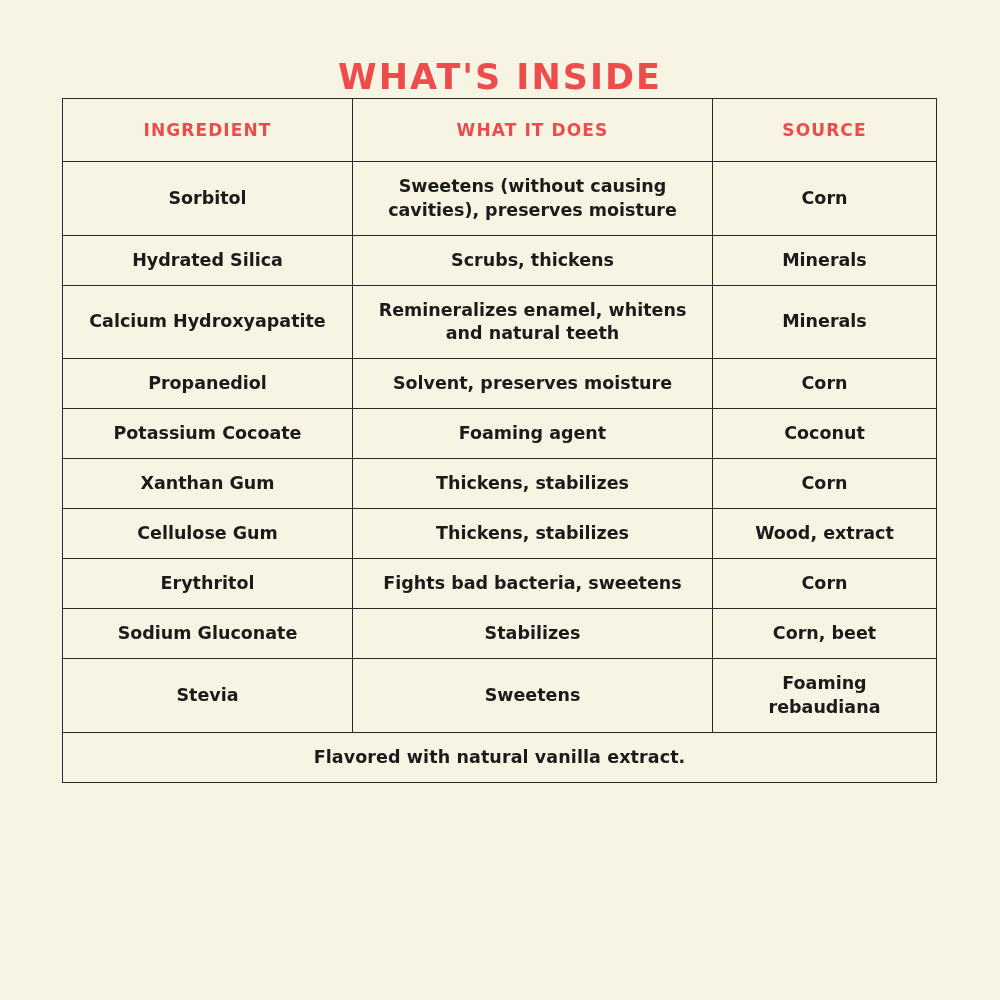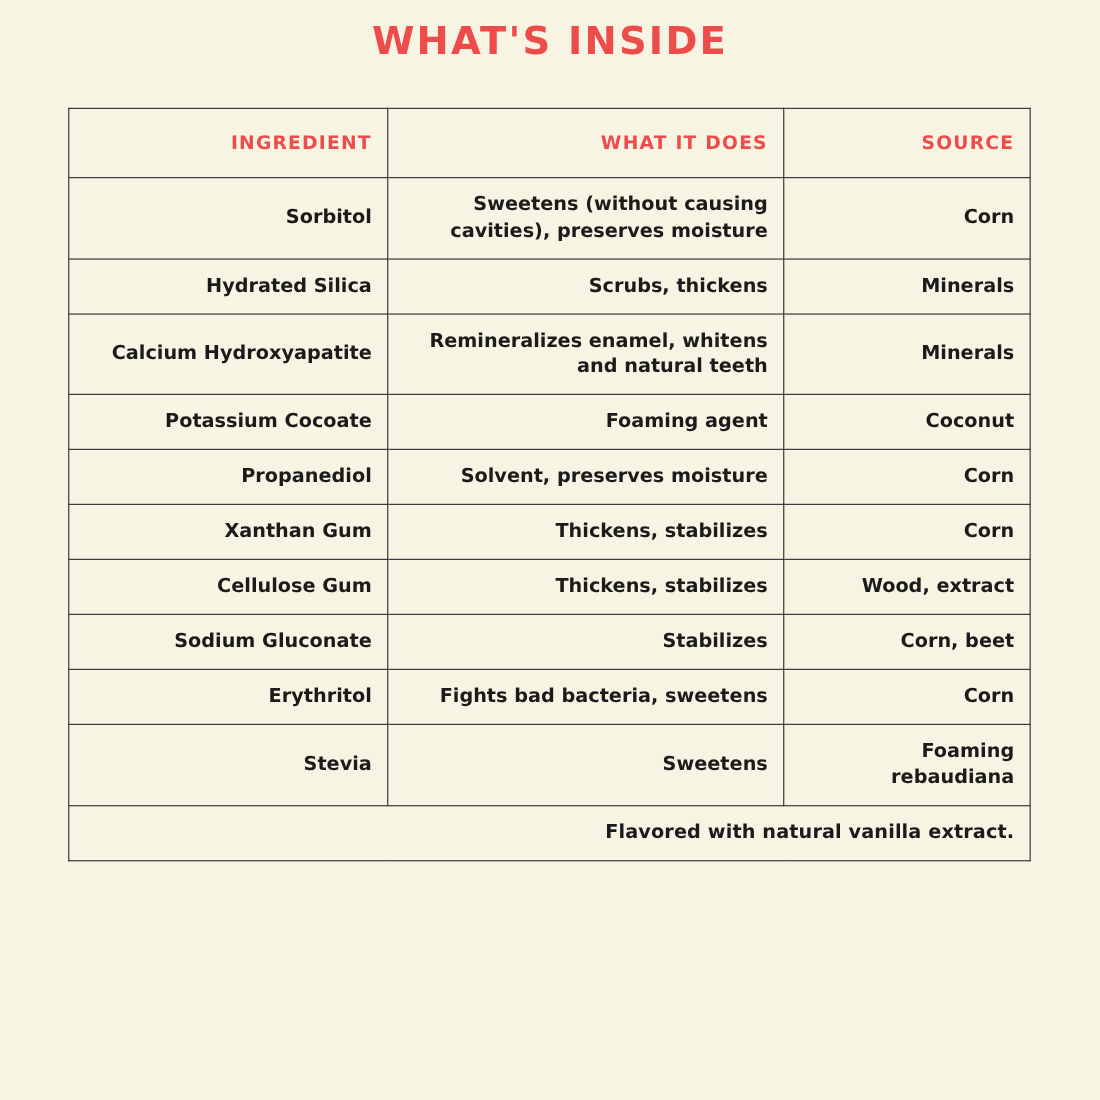--- a/index.html
+++ b/index.html
@@ -19,41 +19,41 @@
     height: 1000px;
     box-sizing: border-box;
     position: relative;
   }
   .title {
     text-align: center;
     color: #ee4b4b;
     font-size: 35px;
     font-weight: 800;
     letter-spacing: 2.0px;
-    padding-top: 18px;
+    padding-top: 57px;
     padding-bottom: 0;
     font-family: "DejaVu Sans", sans-serif;
     text-transform: uppercase;
   }
   .table-wrap {
     position: absolute;
     left: 62px;
     top: 98px;
     width: 874px;
   }
   table.ingredients {
     width: 874px;
     border-collapse: collapse;
     table-layout: fixed;
     background: #f7f4e3;
   }
   table.ingredients th,
   table.ingredients td {
     border: 1px solid #2a2a2a;
-    text-align: right;
+    text-align: center;
     vertical-align: middle;
     padding: 13px 14px 13px 14px;
     font-size: 17.5px;
     line-height: 1.32;
     font-weight: 700;
   }
   table.ingredients thead th {
     color: #ee4b4b;
     font-size: 17px;
     font-weight: 800;
@@ -104,48 +104,48 @@
           <td>Hydrated Silica</td>
           <td>Scrubs, thickens</td>
           <td>Minerals</td>
         </tr>
         <tr>
           <td>Calcium Hydroxyapatite</td>
           <td>Remineralizes enamel, whitens and natural teeth</td>
           <td>Minerals</td>
         </tr>
         <tr>
+          <td>Propanediol</td>
+          <td>Solvent, preserves moisture</td>
+          <td>Corn</td>
+        </tr>
+        <tr>
           <td>Potassium Cocoate</td>
           <td>Foaming agent</td>
           <td>Coconut</td>
-        </tr>
-        <tr>
-          <td>Propanediol</td>
-          <td>Solvent, preserves moisture</td>
-          <td>Corn</td>
         </tr>
         <tr>
           <td>Xanthan Gum</td>
           <td>Thickens, stabilizes</td>
           <td>Corn</td>
         </tr>
         <tr>
           <td>Cellulose Gum</td>
           <td>Thickens, stabilizes</td>
           <td>Wood, extract</td>
         </tr>
         <tr>
+          <td>Erythritol</td>
+          <td>Fights bad bacteria, sweetens</td>
+          <td>Corn</td>
+        </tr>
+        <tr>
           <td>Sodium Gluconate</td>
           <td>Stabilizes</td>
           <td>Corn, beet</td>
-        </tr>
-        <tr>
-          <td>Erythritol</td>
-          <td>Fights bad bacteria, sweetens</td>
-          <td>Corn</td>
         </tr>
         <tr>
           <td>Stevia</td>
           <td>Sweetens</td>
           <td>Foaming rebaudiana</td>
         </tr>
         <tr class="footnote-row">
           <td colspan="3">Flavored with natural vanilla extract.</td>
         </tr>
       </tbody>

